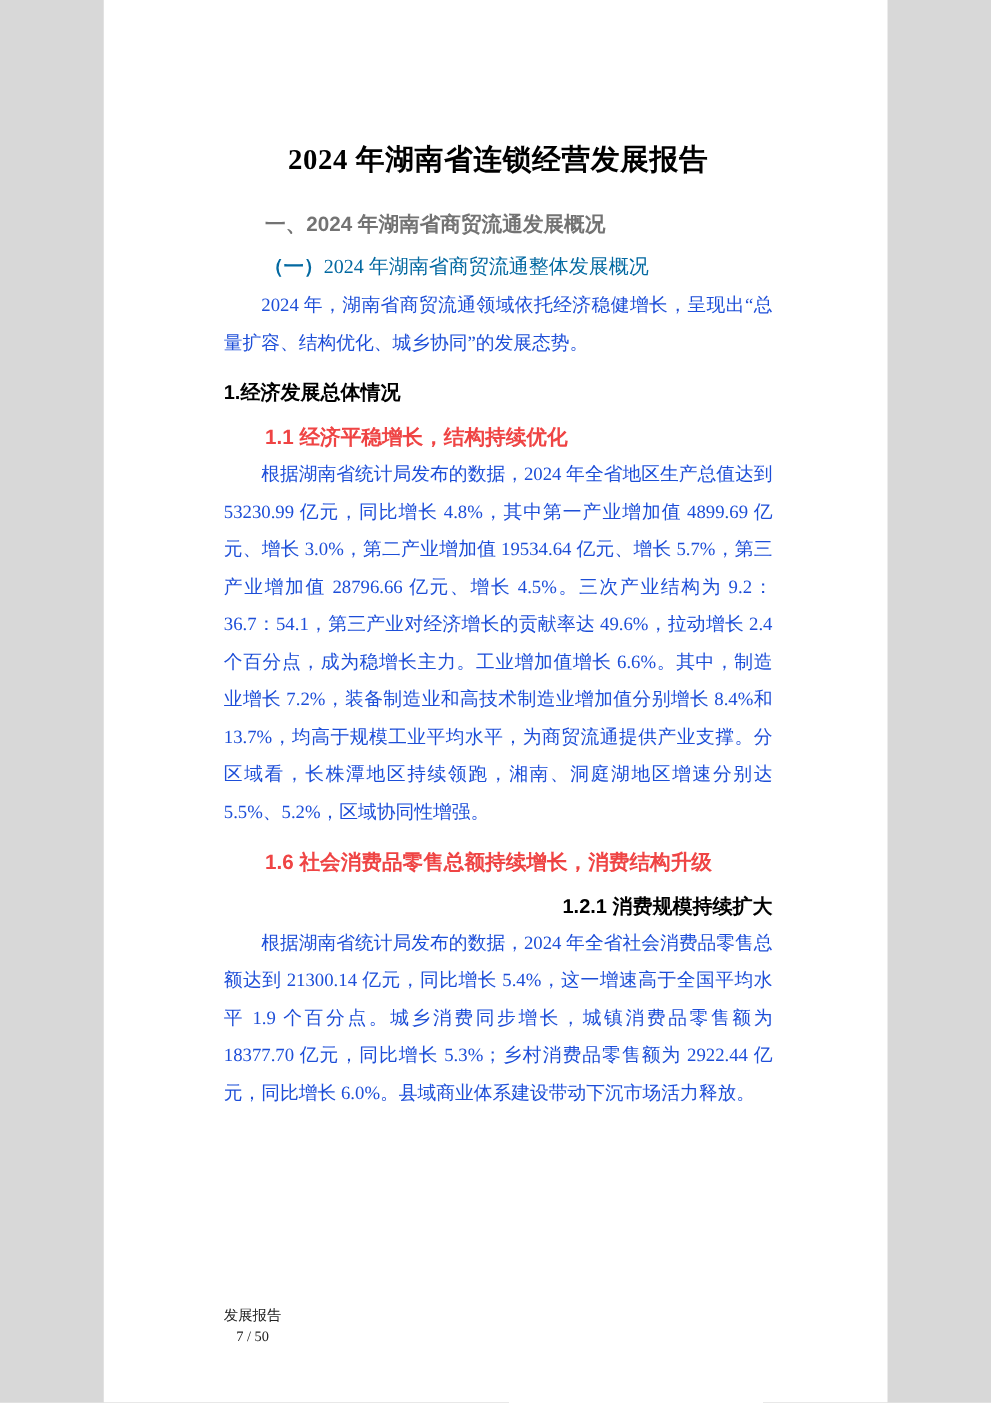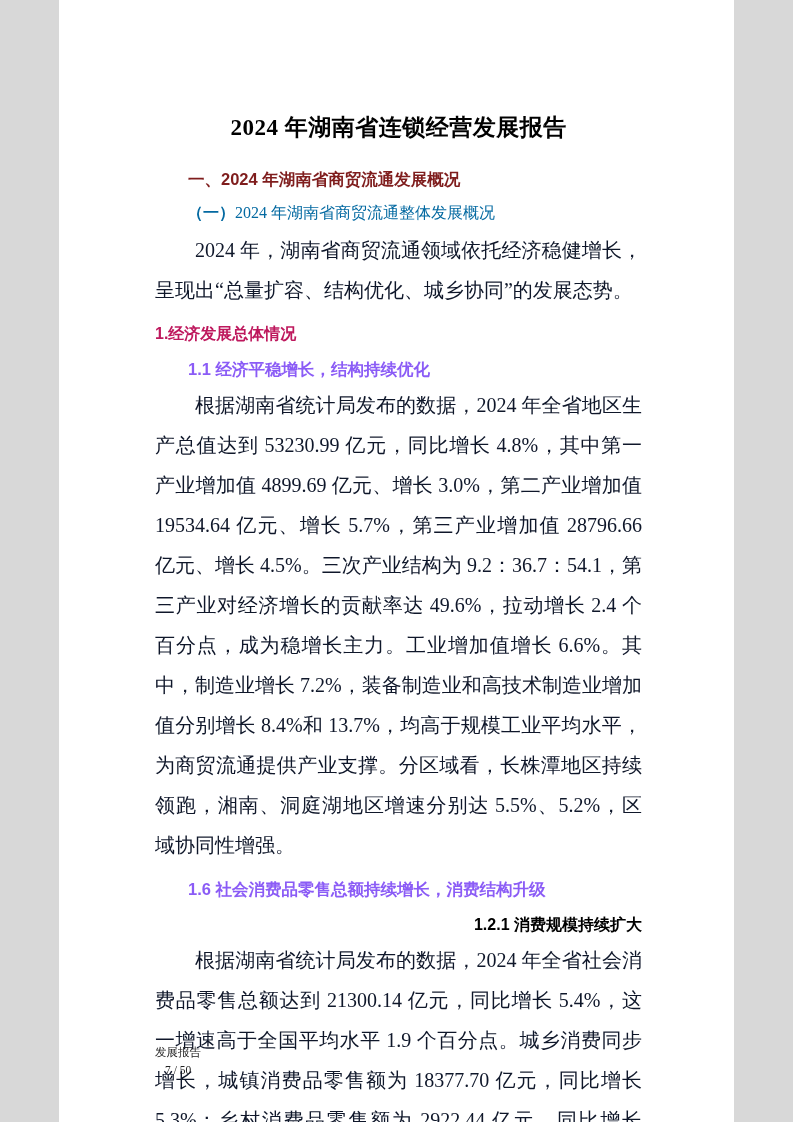--- a/index.html
+++ b/index.html
@@ -4,21 +4,21 @@
 <style>
   html, body {
     margin: 0;
     padding: 0;
     background: #d8d8d8;
   }
   body {
     font-family: "Liberation Serif", "DejaVu Serif", serif;
   }
   .page {
-    width: 675px;
+    width: 627px;
     height: 1122px;
     background: #ffffff;
     position: relative;
     margin: 0 auto;
     box-sizing: border-box;
     overflow: hidden;
   }
   .content {
     position: absolute;
     left: 96px;
@@ -30,64 +30,64 @@
     font-weight: bold;
     text-align: center;
     color: #000;
     letter-spacing: 0.5px;
     margin: 16px 0 26px 0;
     font-family: "Liberation Serif", "DejaVu Serif", serif;
   }
   .h1 {
     font-size: 16.5px;
     font-weight: bold;
-    color: #7f1d1d;
+    color: #737373;
     margin: 18px 0 6px 0;
     text-indent: 2em;
     font-family: "Liberation Sans", sans-serif;
   }
   .h2 {
     font-size: 16px;
     color: #0369a1;
     margin: 12px 0 6px 0;
     text-indent: 2em;
     font-family: "Liberation Serif", "DejaVu Serif", serif;
   }
   .h2 b {
     font-family: "Liberation Sans", sans-serif;
     font-weight: bold;
   }
   .h3 {
     font-size: 16px;
     font-weight: bold;
-    color: #be185d;
+    color: #000000;
     margin: 14px 0 4px 0;
     font-family: "Liberation Sans", sans-serif;
   }
   .h4 {
     font-size: 16.5px;
     font-weight: bold;
-    color: #8b5cf6;
+    color: #ef4444;
     margin: 14px 0 4px 0;
     text-indent: 2em;
     font-family: "Liberation Sans", sans-serif;
   }
   .h5 {
     font-size: 16px;
     font-weight: bold;
     color: #000;
     margin: 14px 0 4px 0;
     text-indent: 2.6em;
     font-family: "Liberation Sans", sans-serif;
     text-align: right;
   }
   p.body {
-    font-size: 20px;
+    font-size: 15px;
     line-height: 2.0;
-    color: #0f172a;
+    color: #1d4ed8;
     margin: 2px 0 2px 0;
     text-indent: 2em;
     text-align: justify;
     text-justify: inter-ideograph;
     font-family: "Liberation Serif", "DejaVu Serif", serif;
   }
   .footer {
     position: absolute;
     left: 96px;
     bottom: 46px;

